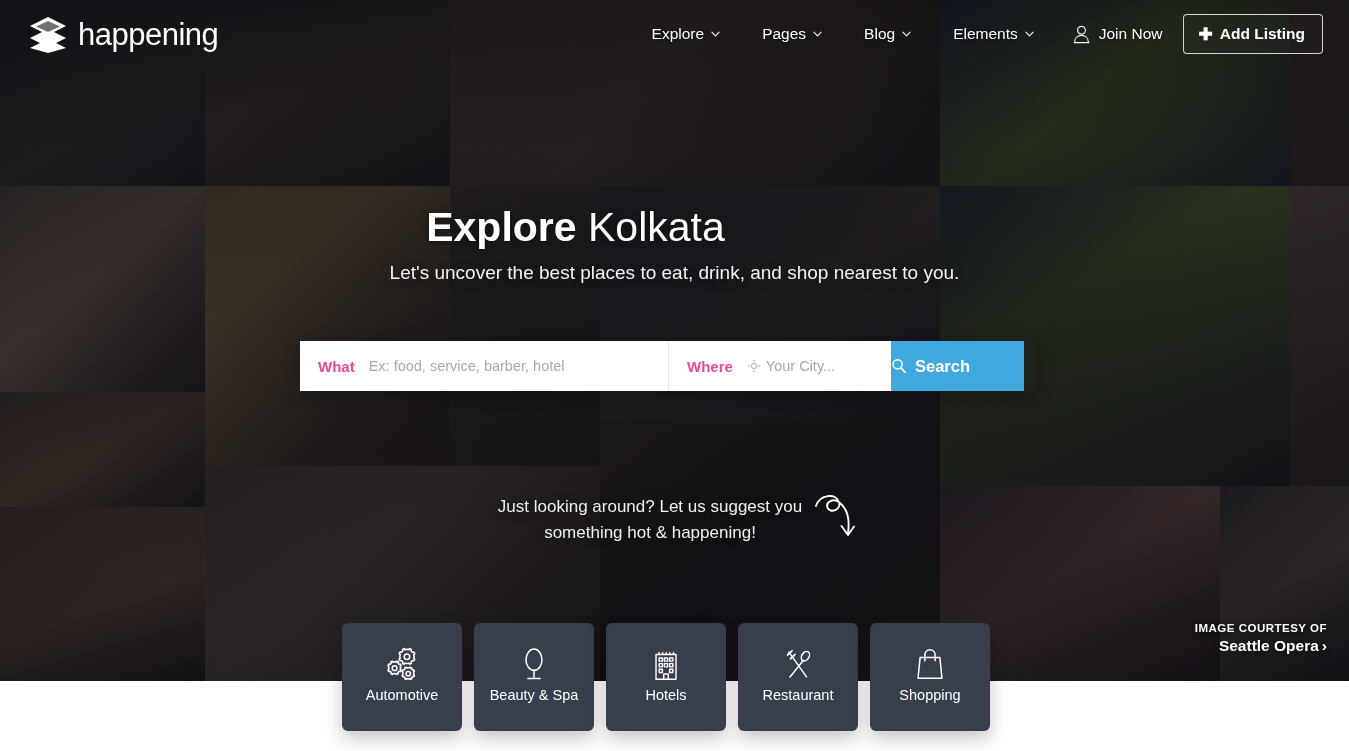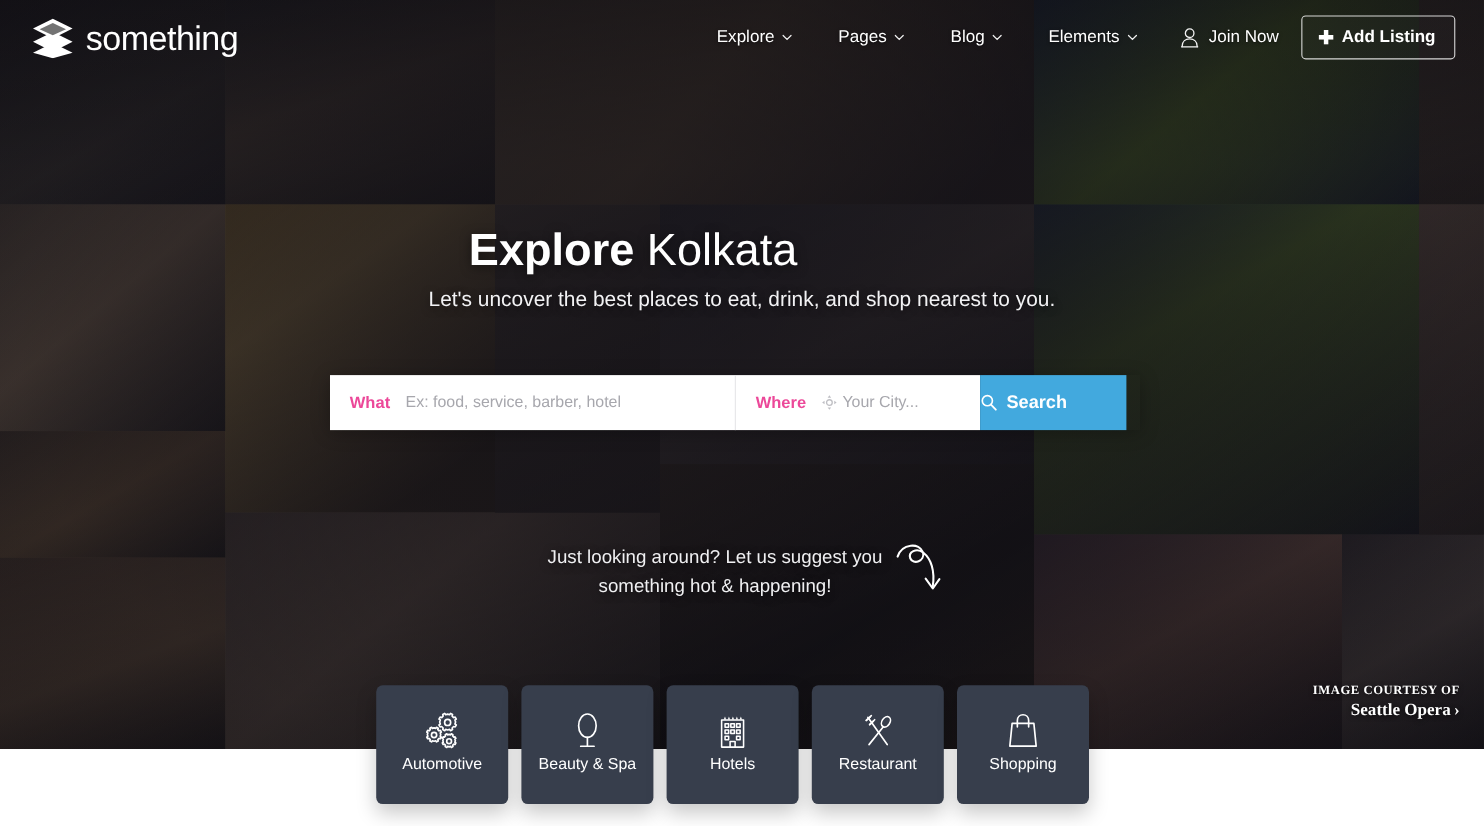--- a/index.html
+++ b/index.html
@@ -148,21 +148,20 @@
   .arrow-doodle{
     position:absolute; left:806px; top:488px;
     width:60px; height:64px;
   }
 
   
   .courtesy{
     position:absolute; right:22px; top:622px;
     text-align:right; z-index:22; color:#fff;
     text-shadow:0 1px 5px rgba(0,0,0,.7);
-    font-family:Liberation Serif, serif;
   }
   .courtesy-top{ font-size:11.5px; letter-spacing:.5px; font-weight:600; }
   .courtesy-name{
     font-size:15.5px; font-weight:700; margin-top:3px;
     display:flex; align-items:center; justify-content:flex-end; gap:3px;
     cursor:pointer;
   }
 
   
   .cards{
@@ -221,21 +220,21 @@
 
   <div class="header">
 
     <div class="logo">
       <svg class="logo-mark" viewBox="0 0 40 38">
         <path d="M20 2 L38 11 L20 20 L2 11 Z" fill="#fff"></path>
         <path d="M20 14 L38 23 L20 32 L2 23 Z" fill="#fff"></path>
         <path d="M20 24 L38 33 L20 38 L2 33 Z" fill="#fff"></path>
         <path d="M20 6 L32 11.5 L20 17 L8 11.5 Z" fill="rgba(0,0,0,0.55)"></path>
       </svg>
-      <span class="logo-text">something</span>
+      <span class="logo-text">happening</span>
     </div>
 
     <div class="nav">
 
       <div class="nav-item">
         <span>Explore</span>
         <svg class="chev" viewBox="0 0 10 6">
           <path d="M1 1 L5 5 L9 1" fill="none" stroke="#fff" stroke-width="1.3" stroke-linecap="round"></path>
         </svg>
       </div>

